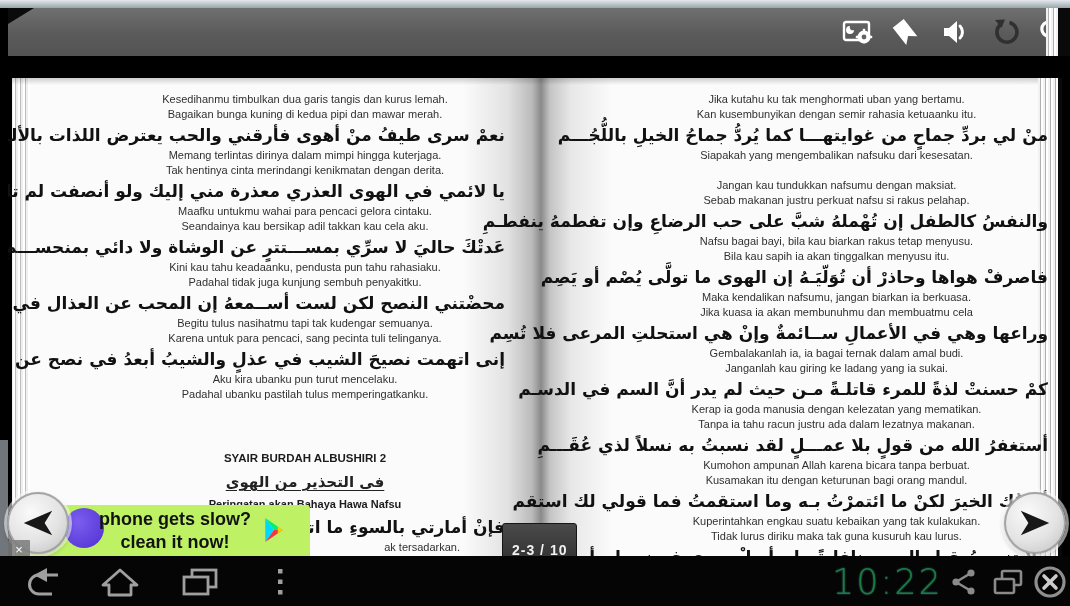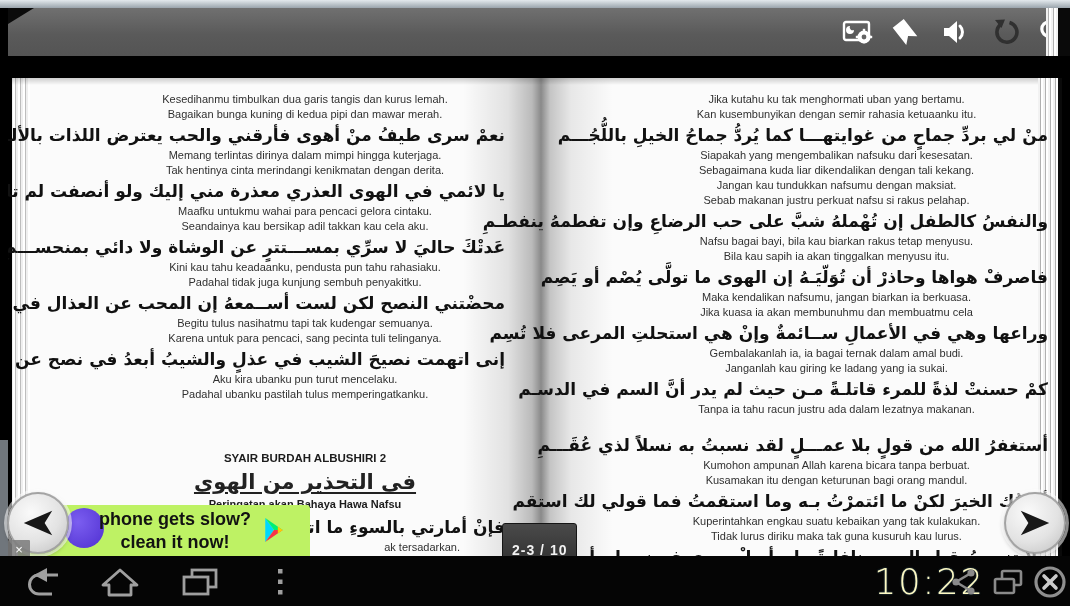--- a/index.html
+++ b/index.html
@@ -33,21 +33,21 @@
 
   
   .page-col{position:absolute;top:14px;z-index:2;color:#222;}
   .col-left{left:97px;width:400px;}
   .col-right{left:617px;width:423px;}
   .t-couplet{height:30px;font-size:11px;line-height:15px;text-align:center;color:#303030;}
   .t-right{text-align:right;padding-right:45px;box-sizing:border-box;}
   .a-verse{height:26px;font-size:17px;line-height:26px;text-align:center;color:#111;
            font-family:"DejaVu Sans",sans-serif;font-weight:600;white-space:nowrap;}
   .chap-title{margin-top:50px;height:16px;font-size:11.5px;font-weight:bold;text-align:center;color:#1c1c1c;}
-  .chap-arabic{margin-top:2px;height:24px;font-size:21px;line-height:24px;text-align:center;
+  .chap-arabic{margin-top:2px;height:24px;font-size:15px;line-height:24px;text-align:center;
            font-family:"DejaVu Sans",sans-serif;font-weight:600;color:#222;
            text-decoration:underline;text-underline-offset:3px;}
   .chap-sub{margin-top:4px;height:16px;font-size:11px;font-weight:bold;text-align:center;color:#1c1c1c;}
 
   
   .page-ind{position:absolute;left:502px;top:523px;z-index:35;background:linear-gradient(#4a4a4a,#333);
             border:1px solid #161616;border-radius:3px;color:#f2f2f2;font-size:14px;font-weight:bold;
             padding:18px 9px 2px;letter-spacing:1px;}
 
   
@@ -67,22 +67,22 @@
       background:radial-gradient(circle at 38% 32%,#fafafa,#e3e3e3 55%,#bfbfbf);
       border:2px solid rgba(150,150,150,.8);box-shadow:0 0 0 3px rgba(255,255,255,.55),0 2px 5px rgba(0,0,0,.4);
       display:flex;align-items:center;justify-content:center;box-sizing:border-box;}
   .arrow-prev{left:7px;}
   .arrow-next{left:1004px;}
 
   
   .navbar{position:absolute;left:0;top:556px;width:1070px;height:50px;background:#050505;z-index:50;}
   .nb-btn{position:absolute;top:8px;width:44px;height:36px;display:flex;align-items:center;justify-content:center;cursor:pointer;}
   .clock{position:absolute;left:832px;top:6px;width:106px;font-size:35px;letter-spacing:2px;
-         color:#fef9c3;font-weight:200;font-family:"DejaVu Sans",sans-serif;
-         text-shadow:0 0 2px rgba(116,186,216,.5);margin-left:42px;}
+         color:#15803d;font-weight:200;font-family:"DejaVu Sans",sans-serif;
+         text-shadow:0 0 2px rgba(116,186,216,.5);}
 </style>
 </head>
 <body>
 
 <div class="stage">
 
   <div class="top-strip"></div>
 
   <div class="toolbar">
     <div class="tb-icon" style="left:828px;width:44px;">
@@ -171,21 +171,20 @@
         <div class="a-verse" dir="rtl">ولا أعدّت من الفعل الجميل قرى ضيفٍ ألمّ برأسي غير محتشم</div>
       </div>
     <div class="page-col col-right">
         <div class="t-couplet">
           <div class="t-line">Jika kutahu ku tak menghormati uban yang bertamu.</div>
           <div class="t-line">Kan kusembunyikan dengan semir rahasia ketuaanku itu.</div>
         </div>
         <div class="a-verse" dir="rtl">منْ لي بردِّ جماحٍ من غوايتهـــا كما يُردُّ جماحُ الخيلِ باللُّجُـــم</div>
         <div class="t-couplet">
           <div class="t-line">Siapakah yang mengembalikan nafsuku dari kesesatan.</div>
-          <div class="t-line">Sebagaimana kuda liar dikendalikan dengan tali kekang.</div>
         </div>
         <div class="t-couplet">
           <div class="t-line">Jangan kau tundukkan nafsumu dengan maksiat.</div>
           <div class="t-line">Sebab makanan justru perkuat nafsu si rakus pelahap.</div>
         </div>
         <div class="a-verse" dir="rtl">والنفسُ كالطفل إن تُهْملهُ شبَّ على حب الرضاعِ وإن تفطمهُ ينفطـمِ</div>
         <div class="t-couplet">
           <div class="t-line">Nafsu bagai bayi, bila kau biarkan rakus tetap menyusu.</div>
           <div class="t-line">Bila kau sapih ia akan tinggalkan menyusu itu.</div>
         </div>
@@ -194,20 +193,21 @@
           <div class="t-line">Maka kendalikan nafsumu, jangan biarkan ia berkuasa.</div>
           <div class="t-line">Jika kuasa ia akan membunuhmu dan membuatmu cela</div>
         </div>
         <div class="a-verse" dir="rtl">وراعها وهي في الأعمالِ ســائمةٌ وإنْ هي استحلتِ المرعى فلا تُسِم</div>
         <div class="t-couplet">
           <div class="t-line">Gembalakanlah ia, ia bagai ternak dalam amal budi.</div>
           <div class="t-line">Janganlah kau giring ke ladang yang ia sukai.</div>
         </div>
         <div class="a-verse" dir="rtl">كمْ حسنتْ لذةً للمرء قاتلـةً مـن حيث لم يدر أنَّ السم في الدسـم</div>
         <div class="t-couplet">
+          <div class="t-line">Kerap ia goda manusia dengan kelezatan yang mematikan.</div>
           <div class="t-line">Tanpa ia tahu racun justru ada dalam lezatnya makanan.</div>
         </div>
         <div class="a-verse" dir="rtl">أستغفرُ الله من قولٍ بلا عمـــلٍ لقد نسبتُ به نسلاً لذي عُقَـــمِ</div>
         <div class="t-couplet">
           <div class="t-line">Kumohon ampunan Allah karena bicara tanpa berbuat.</div>
           <div class="t-line">Kusamakan itu dengan keturunan bagi orang mandul.</div>
         </div>
         <div class="a-verse" dir="rtl">أمرْتُك الخيرَ لكنْ ما ائتمرْتُ بـه وما استقمتُ فما قولي لك استقم</div>
         <div class="t-couplet">
           <div class="t-line">Kuperintahkan engkau suatu kebaikan yang tak kulakukan.</div>

